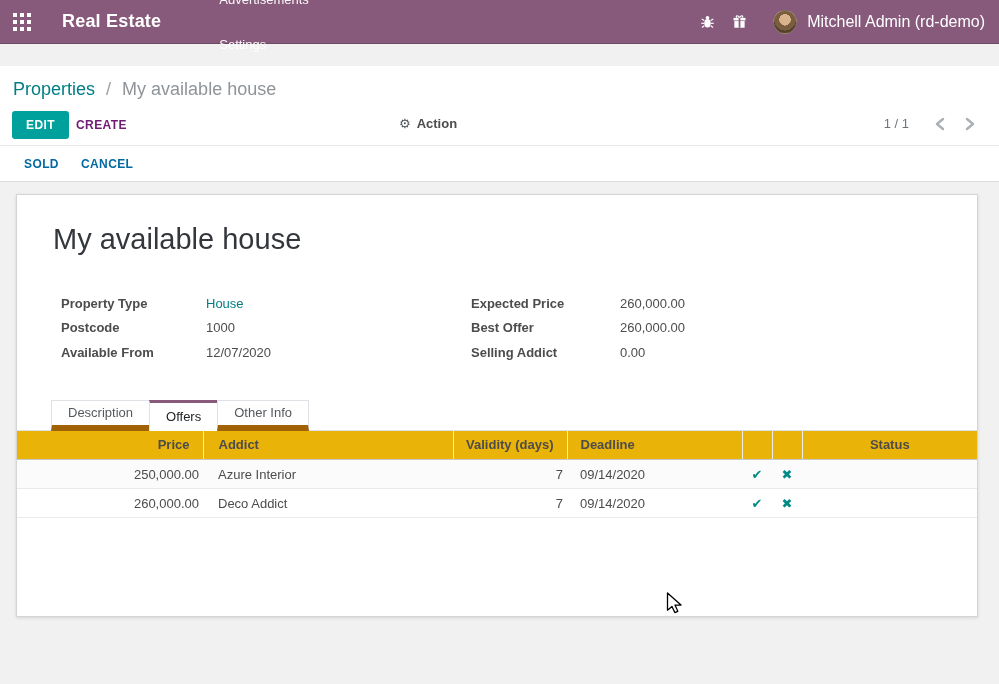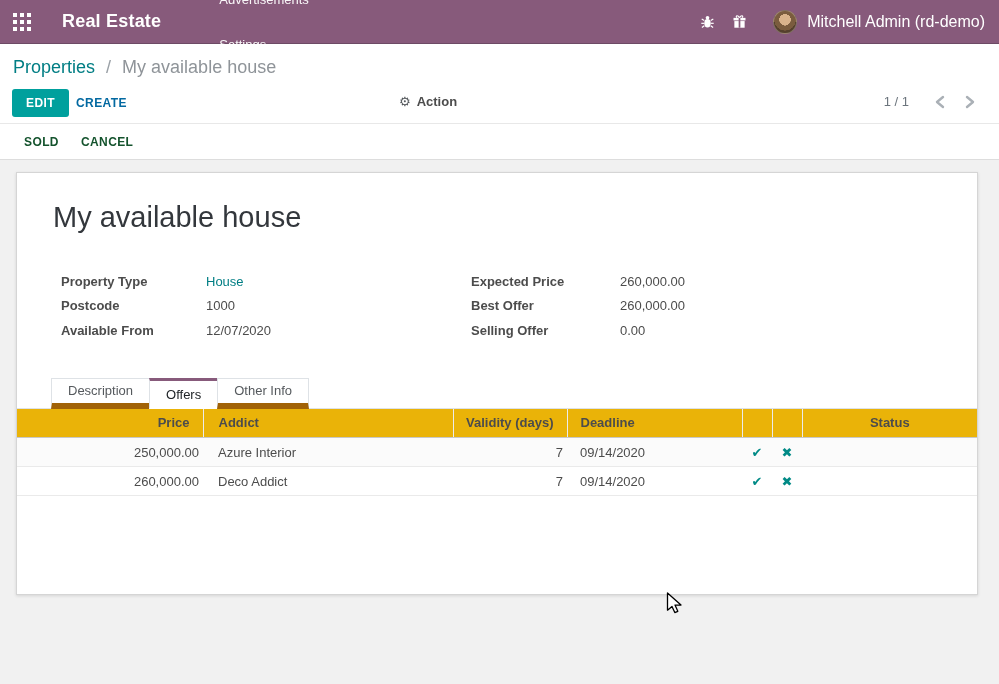--- a/index.html
+++ b/index.html
@@ -22,53 +22,53 @@
   .nav-right { margin-left:auto; display:flex; align-items:center; gap:16px; }
   .nav-icon { width:16px; height:16px; display:flex; align-items:center; justify-content:center; cursor:pointer; }
   .avatar {
     width:24px; height:24px; border-radius:50%; margin-left:10px;
     background:radial-gradient(circle at 50% 40%, #d9b38c 0 33%, #7a5c3e 34% 62%, #55402c 63%);
     border:1px solid rgba(255,255,255,.25);
   }
   .username { font-size:16px; color:#fff; margin-left:-6px; }
 
   
-  .panel { background:#fff; }
+  .panel { background:#fff;margin-top:22px; }
   .breadcrumb-row { padding:13px 16px 4px 13px; font-size:18px; }
   .crumb-link { color:#017E84; cursor:pointer; }
   .crumb-sep { color:#9aa0a6; margin:0 6px; }
   .crumb-current { color:#8f9499; }
   .control-row { position:relative; height:42px; border-bottom:1px solid #e8e8e8; }
   .btn-primary {
     position:absolute; left:12px; top:7px; background:#00A09D; color:#fff;
     font-size:12px; font-weight:bold; letter-spacing:.4px; border:none;
     padding:7px 14px; border-radius:3px; cursor:pointer;
   }
   .btn-link-create {
     position:absolute; left:76px; top:7px; background:none; border:none;
-    color:#0369a1; font-size:12px; font-weight:bold; letter-spacing:.4px;
+    color:#701a75; font-size:12px; font-weight:bold; letter-spacing:.4px;
     padding:7px 0; cursor:pointer;
   }
   .action-menu {
     position:absolute; left:399px; top:12px; display:flex; align-items:center; gap:6px;
     color:#4c4c4c; font-weight:bold; font-size:13px; cursor:pointer;
   }
   .gear { font-size:13px; color:#54585c; }
   .pager { position:absolute; right:24px; top:12px; display:flex; align-items:center; gap:26px; }
   .pager-value { color:#6c757d; font-size:13px; }
   .pager-arrows { display:flex; gap:20px; }
   .pager-arrow { cursor:pointer; display:flex; align-items:center; }
 
   
   .statusbar {
     background:#fff; height:36px; display:flex; align-items:center; gap:22px;
     padding-left:24px; border-bottom:1px solid #dddddd;
   }
   .btn-status {
-    background:none; border:none; color:#14532d; font-size:12px; font-weight:bold;
+    background:none; border:none; color:#0369a1; font-size:12px; font-weight:bold;
     letter-spacing:.4px; cursor:pointer; padding:4px 0;
   }
 
   
   .content { position:relative; height:518px; background:#f1f1f1; }
   .sheet {
     position:absolute; left:16px; top:12px; width:962px; height:423px;
     background:#fff; border:1px solid #d5d5d5; box-shadow:0 1px 3px rgba(0,0,0,.12);
   }
   .sheet-title {
@@ -237,21 +237,21 @@
       <div class="fgroup-right">
         <div class="frow">
           <span class="flabel">Expected Price</span>
           <span class="fvalue">260,000.00</span>
         </div>
         <div class="frow">
           <span class="flabel">Best Offer</span>
           <span class="fvalue">260,000.00</span>
         </div>
         <div class="frow">
-          <span class="flabel">Selling Offer</span>
+          <span class="flabel">Selling Addict</span>
           <span class="fvalue">0.00</span>
         </div>
       </div>
     </div>
 
     <div class="notebook-tabs">
       <div class="tab">Description</div>
       <div class="tab active">Offers</div>
       <div class="tab">Other Info</div>
     </div>

